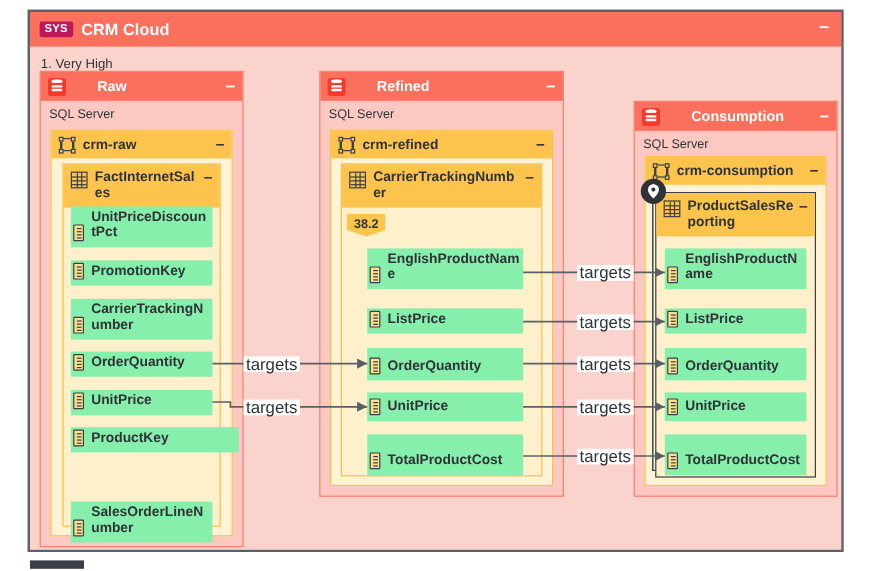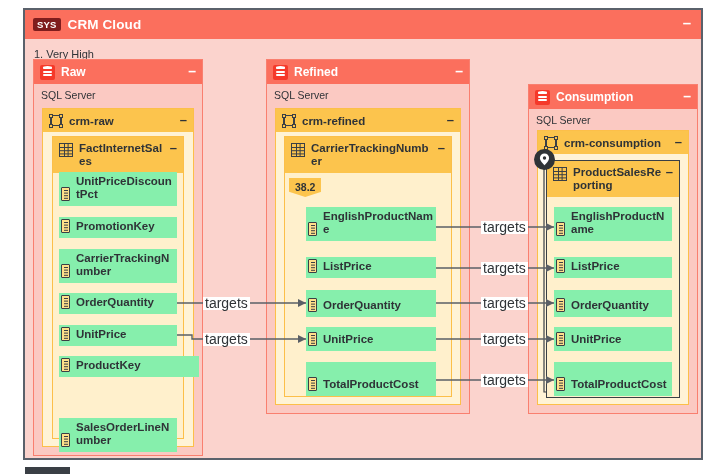--- a/index.html
+++ b/index.html
@@ -18,21 +18,21 @@
     border:2px solid #5a616b;
     box-sizing:border-box;
   }
   .sys-header{
     position:absolute;left:0;top:0;right:0;height:29px;
     background:#fb6f5d;
     display:flex;align-items:center;padding:0 8px;
     box-sizing:border-box;
   }
   .sys-badge{
-    background:#7f1d1d;color:#ffffff;
+    background:#be185d;color:#ffffff;
     font-size:9.5px;font-weight:bold;letter-spacing:.2px;
     padding:2px 4px 2px 4px;border-radius:2px;line-height:1;
   }
   .sys-title{
     color:#ffffff;font-size:13.5px;font-weight:bold;margin-left:7px;
     letter-spacing:.1px;
   }
   .sys-minus{
     margin-left:auto;color:#ffffff;font-size:15px;font-weight:bold;
     line-height:1;cursor:pointer;padding:0 2px 4px 2px;
@@ -48,21 +48,21 @@
 
   
   .layer{
     position:absolute;
     background:#fbc9c2;
     border:1px solid #f97f6f;
     box-sizing:border-box;
   }
   .layer-header{
     height:24px;background:#fb6f5d;display:flex;align-items:center;
-    padding:0 6px;box-sizing:border-box;
+    padding:0 6px;box-sizing:border-box;gap:20px;
   }
   .layer-title{color:#fff;font-size:12px;font-weight:bold;margin-left:6px;}
   .layer-minus{margin-left:auto;color:#fff;font-size:14px;font-weight:bold;line-height:1;padding-bottom:3px;cursor:pointer;}
   .layer-sub{font-size:10.5px;color:#2f3337;padding:5px 0 2px 7px;}
 
   
   .db-icon{
     width:15px;height:15px;background:#f5392a;border-radius:2px;
     position:relative;flex:0 0 auto;
   }

